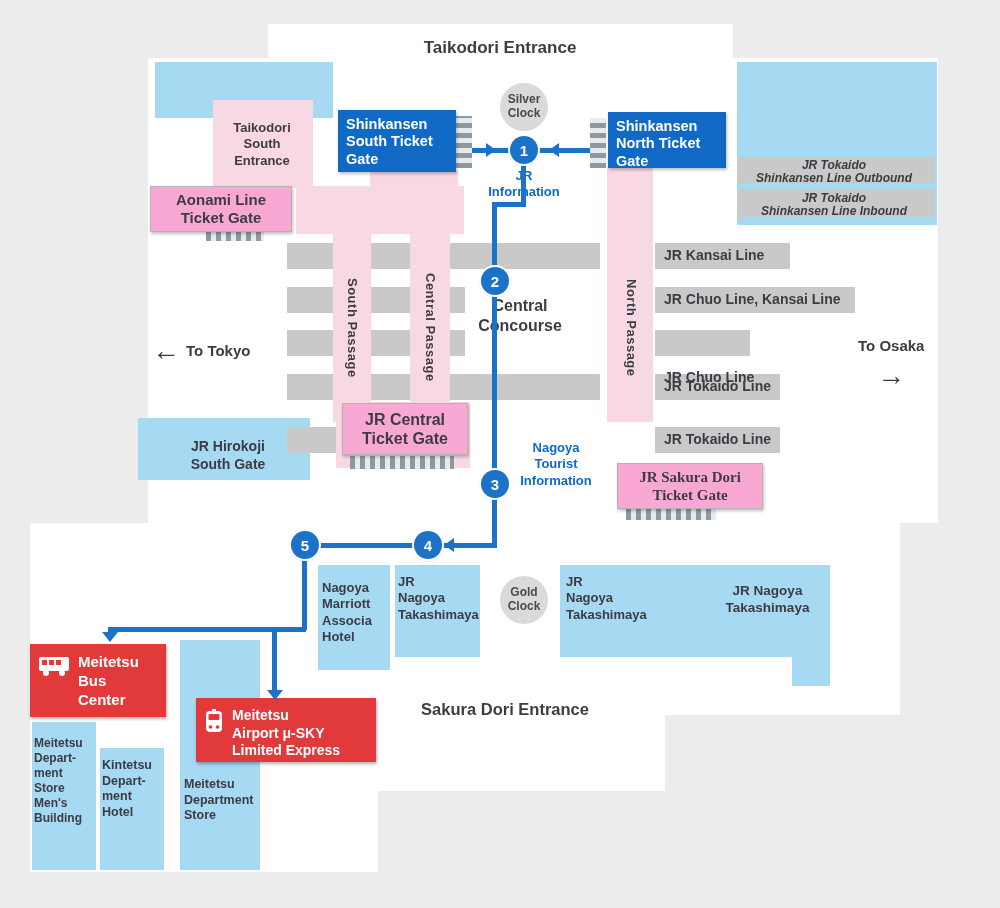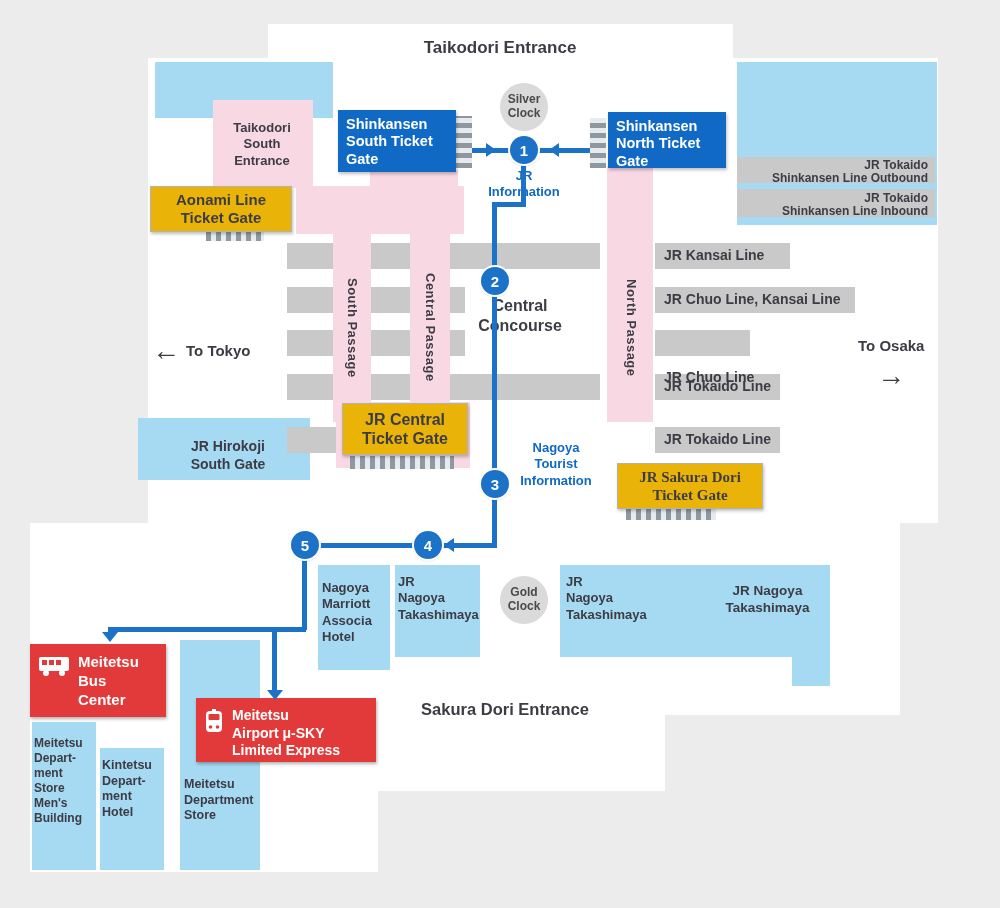--- a/index.html
+++ b/index.html
@@ -7,22 +7,22 @@
   .map{position:relative;width:1000px;height:908px;background:#ececec;overflow:hidden;}
   .abs{position:absolute;}
   .white{background:#ffffff;}
   .blue{background:#a6d9f2;}
   .pink{background:#f8d8e3;}
   .gbar{background:#c9c9c9;}
   .lbl{color:#3c3c44;font-weight:700;line-height:1.25;}
   .pre{white-space:pre-line;}
   .bluetxt{color:#1069c4;}
   .center{text-align:center;}
-  .right{text-align:right;}
-  .boxlabel{background:#eab308;border:1px solid #b3b3b3;box-shadow:1px 2px 3px rgba(0,0,0,.25);
+  .right{text-align:center;font-style:italic;}
+  .boxlabel{background:#f9a8d4;border:1px solid #b3b3b3;box-shadow:1px 2px 3px rgba(0,0,0,.25);
     color:#3c3c44;font-weight:700;display:flex;align-items:center;justify-content:center;
     text-align:center;line-height:1.2;}
   .gatebox{background:#1069c4;color:#fff;font-weight:700;line-height:1.2;padding:6px 8px;
     box-sizing:border-box;box-shadow:1px 2px 3px rgba(0,0,0,.25);}
   .redbox{background:#e23a3a;color:#fff;font-weight:700;line-height:1.25;display:flex;
     align-items:flex-start;gap:8px;padding:9px 8px;box-sizing:border-box;box-shadow:1px 2px 3px rgba(0,0,0,.3);}
   .badge{width:28px;height:28px;border-radius:50%;background:#1b72c6;color:#fff;font-weight:700;
     font-size:15px;display:flex;align-items:center;justify-content:center;
     box-shadow:0 0 0 2px #ffffff,0 1px 3px rgba(0,0,0,.35);z-index:7;}
   .rline{background:#1b72c6;z-index:6;}

